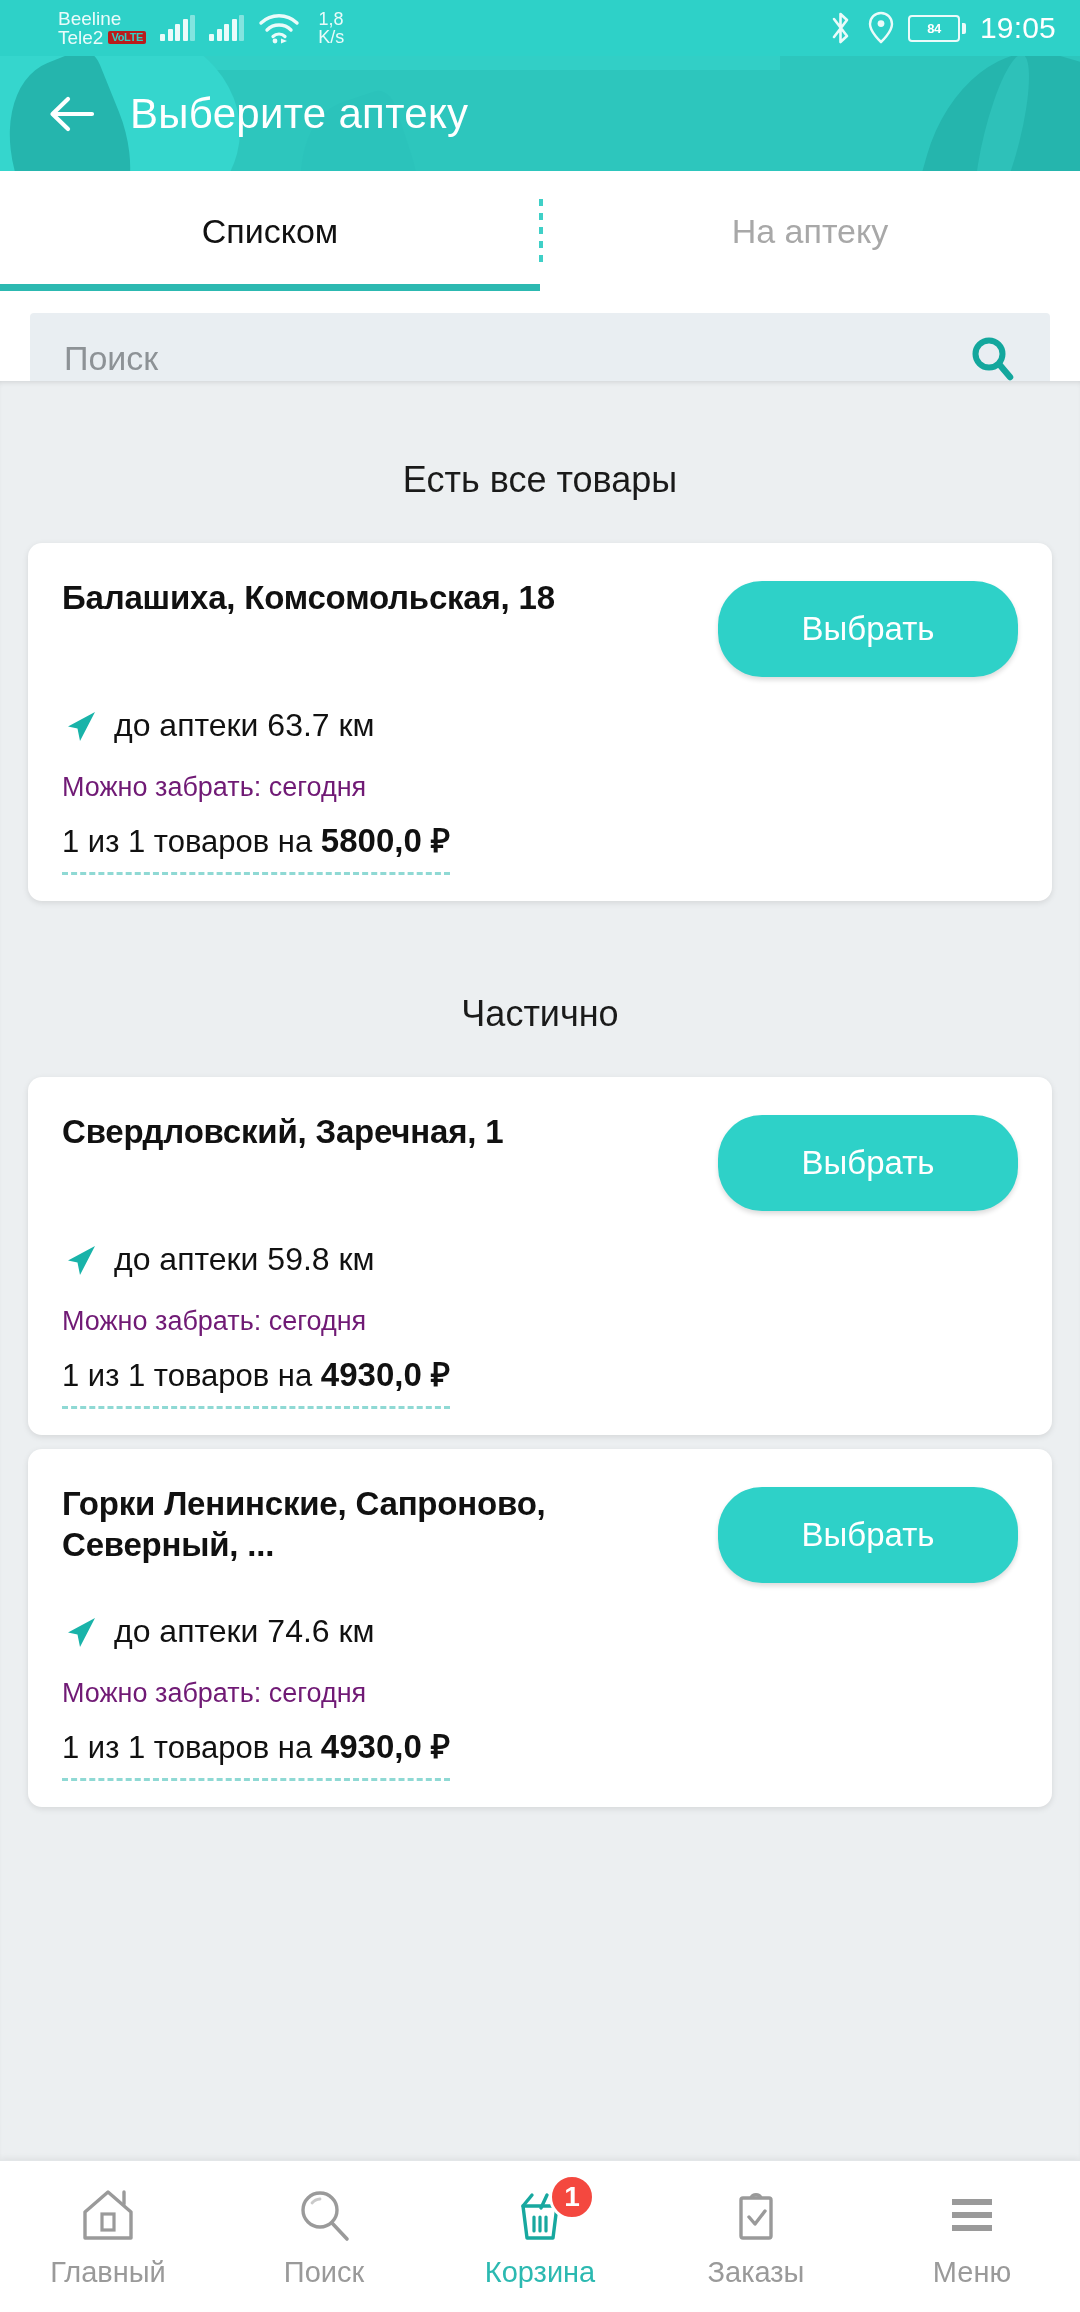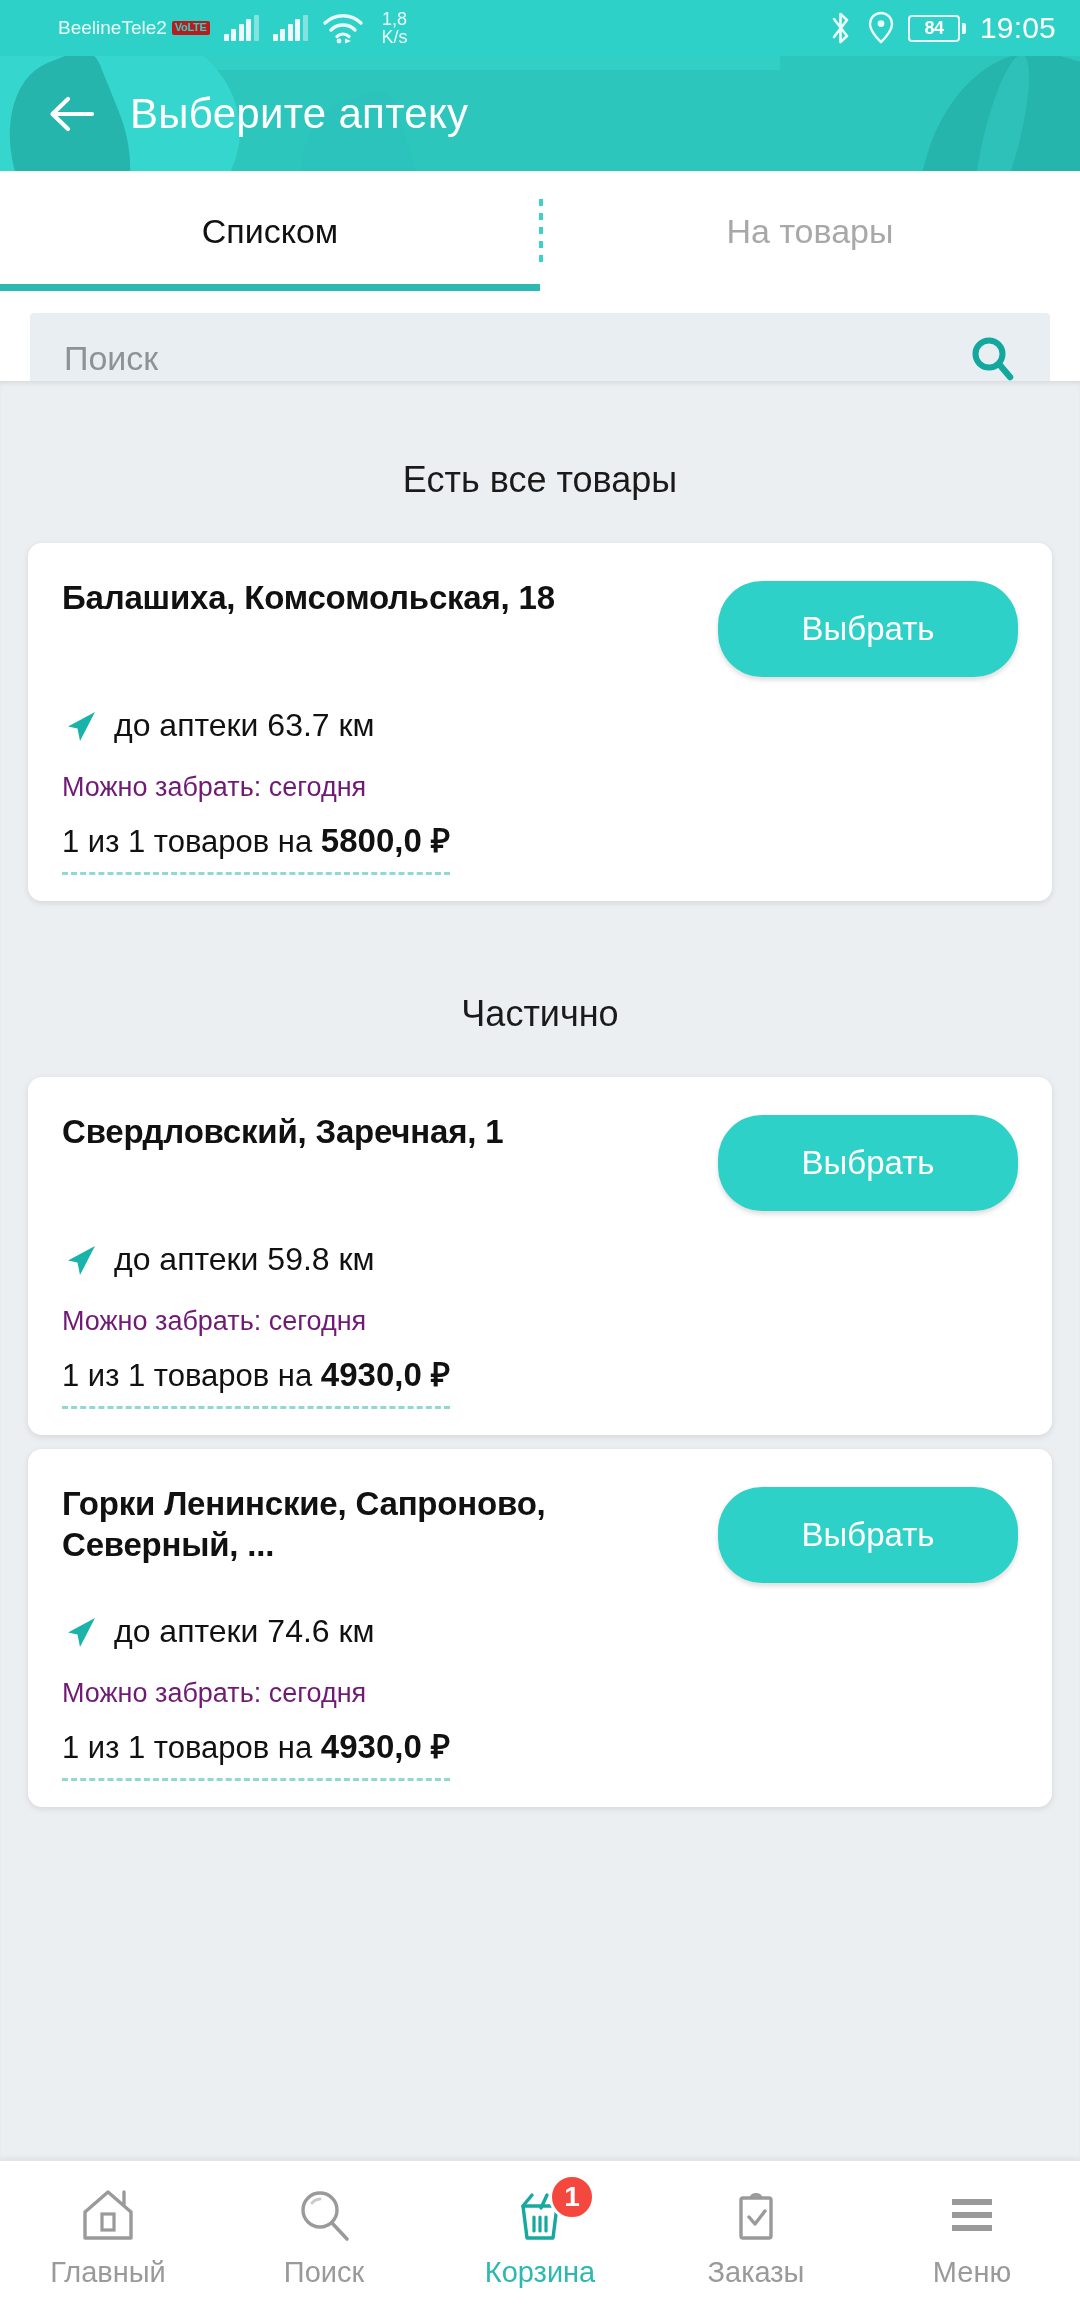--- a/index.html
+++ b/index.html
@@ -15,25 +15,24 @@
   .statusbar{
     height:56px; width:100%;
     background:#2ed1c8;
     display:flex; align-items:center;
     padding:0 24px;
     position:relative;
     color:#ffffff;
   }
   .sb-left{ display:flex; align-items:center; gap:14px; margin-left:34px; }
   .carriers{
-    display:flex; flex-direction:row;
+    display:flex; flex-direction:column;
     line-height:1.02;
     font-size:19px;
     color:#eafbfa;
-    align-items:flex-end;
   }
   .carriers .row2{ display:flex; align-items:center; gap:5px; }
   .volte{
     background:#b91c1c; color:#2ed1c8;
     font-size:11px; font-weight:bold;
     padding:1px 3px; border-radius:2px;
     letter-spacing:-0.3px;
     line-height:1.05;
   }
   .bars{ display:flex; align-items:flex-end; gap:2.5px; height:26px; }
@@ -52,21 +51,21 @@
   .sb-right{
     margin-left:auto; display:flex; align-items:center; gap:14px;
   }
   .batt{
     display:flex; align-items:center;
   }
   .batt-body{
     border:2px solid #eafbfa; border-radius:4px;
     width:52px; height:27px;
     display:flex; align-items:center; justify-content:center;
-    font-size:18px; font-weight:bold; color:#ffffff;
+    font-size:13px; font-weight:bold; color:#ffffff;
     letter-spacing:-0.5px;
   }
   .batt-cap{
     width:4px; height:11px; background:#eafbfa;
     border-radius:0 2px 2px 0; margin-left:2px;
   }
   .clock{ font-size:30px; color:#ffffff; letter-spacing:.2px; }
 
   
   .header{
@@ -323,21 +322,21 @@
     </svg>
   </div>
   <div class="hdr-title">Выберите аптеку</div>
 </div>
 
 <div class="tabs">
   <div class="tab active">
     <span>Списком</span>
   </div>
   <div class="tab inactive">
-    <span>На товары</span>
+    <span>На аптеку</span>
   </div>
   <div class="tab-divider"></div>
   <div class="tab-underline"></div>
 </div>
 
 <div class="searchwrap">
   <div class="searchbar">
     <span class="search-ph">Поиск</span>
     <span class="search-ico">
       <svg viewBox="0 0 48 48">

